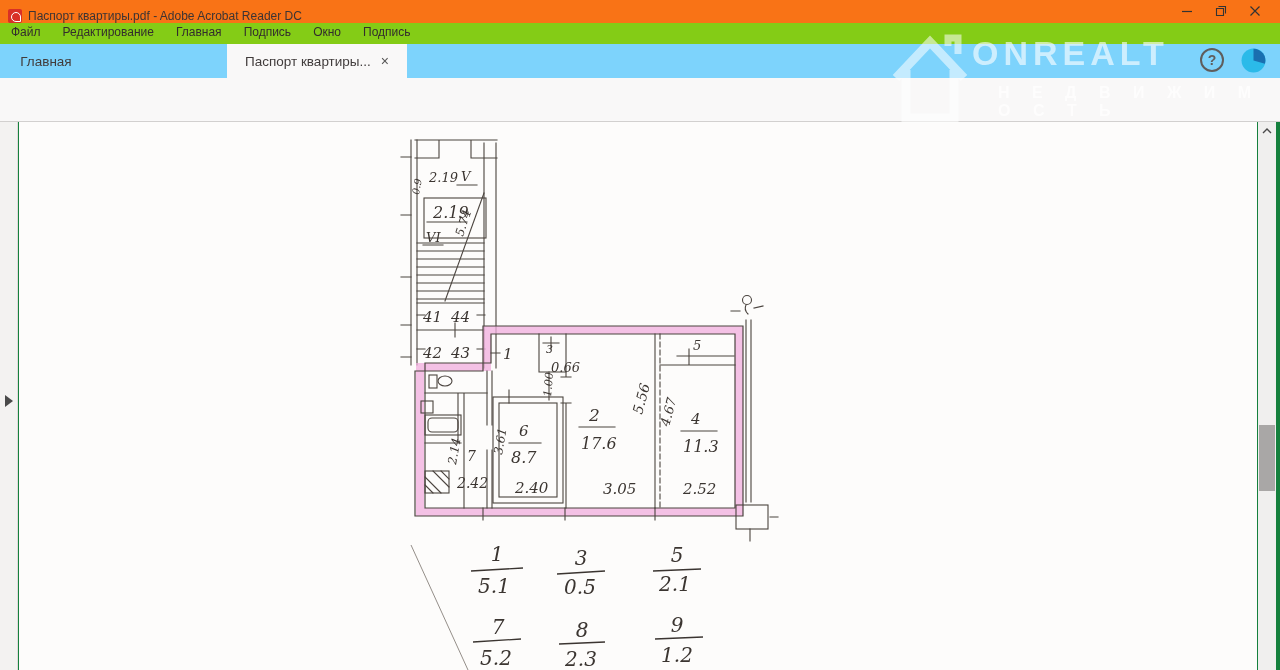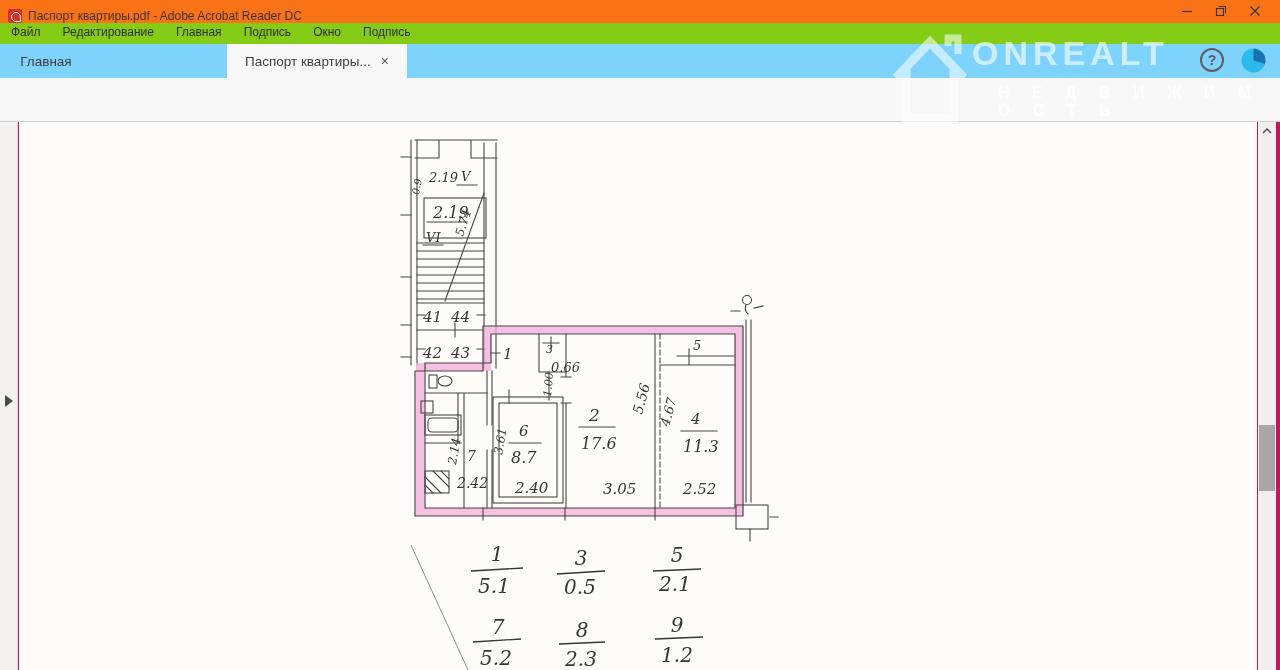--- a/index.html
+++ b/index.html
@@ -54,21 +54,21 @@
   #wm-sub { position:absolute; left:138px; top:66px; font-size:16px; font-weight:bold; letter-spacing:9px;
             color:rgba(255,255,255,0.72); }
 
   
   #help-btn { position:absolute; left:1200px; top:48px; width:24px; height:24px; border:2px solid #5f5d5d;
               border-radius:50%; display:flex; align-items:center; justify-content:center;
               font-size:14px; font-weight:bold; color:#5f5d5d; z-index:40; background:transparent; }
   #avatar { position:absolute; left:1241px; top:48px; width:25px; height:25px; z-index:40; }
 
   
-  #docarea { position:absolute; left:0; top:122px; width:1280px; height:548px; background:#be185d; }
+  #docarea { position:absolute; left:0; top:122px; width:1280px; height:548px; background:#15803d; }
   #left-strip { position:absolute; left:0; top:0; width:18px; height:548px; background:#f3f2f1;
                 border-right:1px solid #dedcdb; }
   #panel-arrow { position:absolute; left:5px; top:273px; width:0; height:0;
                  border-top:6px solid transparent; border-bottom:6px solid transparent; border-left:8px solid #4a4a4a; }
   #page-canvas { position:absolute; left:19px; top:0; width:1238px; height:548px; background:#fdfcfb; }
   #plan-svg { position:absolute; left:399px; top:3px; width:400px; height:545px; }
   .hw { font-family:"DejaVu Serif","Liberation Serif",serif; font-style:italic; fill:#3b3531; }
 
   
   #scrollbar { position:absolute; left:1258px; top:0; width:18px; height:548px; background:#f0efee; }

